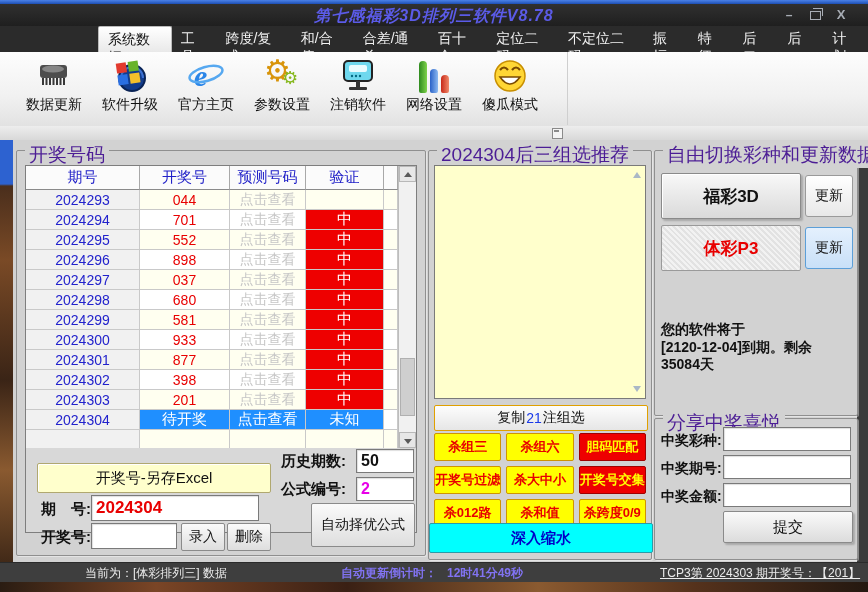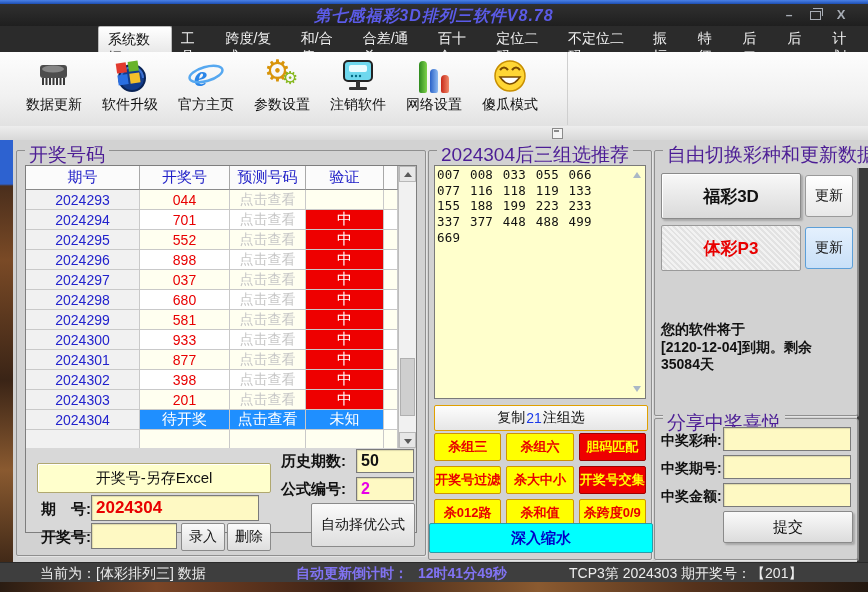--- a/index.html
+++ b/index.html
@@ -71,21 +71,21 @@
   .vscroll{position:absolute;right:0;top:0;width:17px;height:282px;background:#f1f1f1;border-left:1px solid #bdbdbd;}
   .sb-btn{position:absolute;left:0;width:17px;height:16px;background:#e7e7e7;border:1px solid #b8b8b8;box-sizing:border-box;}
   .sb-up{top:0;} .sb-dn{bottom:0;}
   .arr{position:absolute;left:4px;width:0;height:0;border-left:4px solid transparent;border-right:4px solid transparent;}
   .arr-up{top:5px;border-bottom:5px solid #5a5a5a;}
   .arr-dn{top:6px;border-top:5px solid #5a5a5a;}
   .sb-thumb{position:absolute;left:1px;width:15px;background:#cfcfcf;border:1px solid #b0b0b0;box-sizing:border-box;}
 
   .excel-btn{position:absolute;left:20px;top:312px;width:232px;height:28px;background:#ffffcc;border:1px solid #b0a870;border-radius:2px;font-size:15px;color:#111;display:flex;align-items:center;justify-content:center;box-shadow:1px 1px 0 #fff inset;}
   .fld-label{position:absolute;font-size:15px;font-weight:bold;color:#111;white-space:nowrap;}
-  .tinput{position:absolute;background:#fef9c3;border:1px solid #7a7a7a;box-shadow:inset 1px 1px 1px #00000022;font-family:inherit;box-sizing:border-box;padding:1px 4px;}
+  .tinput{position:absolute;background:#ffffff;border:1px solid #7a7a7a;box-shadow:inset 1px 1px 1px #00000022;font-family:inherit;box-sizing:border-box;padding:1px 4px;}
   .inp-period{left:74px;top:344px;width:168px;height:26px;color:#e80000;font-weight:bold;font-size:17px;}
   .inp-number{left:74px;top:372px;width:86px;height:26px;font-size:15px;}
   .small-btn{position:absolute;background:linear-gradient(180deg,#fafafa,#dedede);border:1px solid #8a8a8a;border-radius:2px;font-size:14px;color:#111;display:flex;align-items:center;justify-content:center;}
   .btn-enter{left:164px;top:372px;width:42px;height:26px;}
   .btn-del{left:210px;top:372px;width:42px;height:26px;}
   .inp-history{left:339px;top:298px;width:58px;height:24px;font-size:16px;font-weight:bold;color:#111;}
   .inp-formula{left:339px;top:326px;width:58px;height:24px;font-size:16px;font-weight:bold;color:#e800e8;}
   .btn-auto{left:294px;top:352px;width:102px;height:42px;font-size:14px;}
 
   
@@ -113,25 +113,25 @@
   .upd-1{top:24px;background:linear-gradient(180deg,#ffffff,#e8e8e8);border:1px solid #9a9a9a;}
   .upd-2{top:76px;background:linear-gradient(180deg,#e4f0fd,#c8e0f8);border:1px solid #5c9fd8;}
   .expiry{position:absolute;left:6px;top:170px;width:192px;font-size:14px;font-weight:bold;color:#111;line-height:1.25;}
   .g-share{left:654px;top:418px;width:202px;height:140px;}
   .share-label{position:absolute;left:6px;font-size:14px;font-weight:bold;color:#111;white-space:nowrap;}
   .share-input{position:absolute;left:68px;width:128px;height:24px;font-size:14px;}
   .submit-btn{position:absolute;left:68px;top:92px;width:128px;height:30px;background:linear-gradient(180deg,#fafafa,#dcdcdc);border:1px solid #8a8a8a;border-radius:2px;display:flex;align-items:center;justify-content:center;font-size:15px;color:#111;box-shadow:2px 2px 2px #00000033;}
 
   
   .statusbar{position:absolute;left:0;top:562px;width:868px;height:20px;background:#3e3e3e;border-top:1px solid #2a2a2a;}
-  .st{position:absolute;top:2px;font-size:14px;white-space:nowrap;}
+  .st{position:absolute;top:2px;font-size:12px;white-space:nowrap;margin-left:45px;}
   .st-current{left:40px;color:#ececec;}
   .st-count{left:296px;color:#8173f2;font-weight:bold;}
   .st-count .val{margin-left:10px;}
-  .st-draw{left:569px;color:#ececec;}
+  .st-draw{left:615px;color:#ececec;text-decoration:underline;}
 </style>
 </head>
 <body>
 
 <div class="window">
   <div class="top-blue"></div>
 
   <div class="titlebar">
     <div class="title-text">第七感福彩3D排列三软件V8.78</div>
     <div class="winbtn btn-min">–</div>
@@ -378,21 +378,20 @@
     <div class="fld-label" style="left:264px;top:301px;">历史期数:</div>
     <input class="tinput inp-history" value="50" style="">
     <div class="fld-label" style="left:264px;top:329px;">公式编号:</div>
     <input class="tinput inp-formula" value="2" style="">
     <div class="small-btn btn-auto">自动择优公式</div>
   </div>
 
   <div class="group g-mid">
     <span class="group-label">2024304后三组选推荐</span>
     <div class="numbers-wrap">
-      <div class="numbers-text">007 008 033 055 066 077 116 118 119 133 155 188 199 223 233 337 377 448 488 499 669</div>
       <div class="yscroll">
         <span class="yarr yarr-up"></span>
         <span class="yarr yarr-dn"></span>
       </div>
     </div>
     <div class="copy-btn">
       <span>复制</span>
         <span class="copy-count">21</span>
         <span>注组选</span>
     </div>

